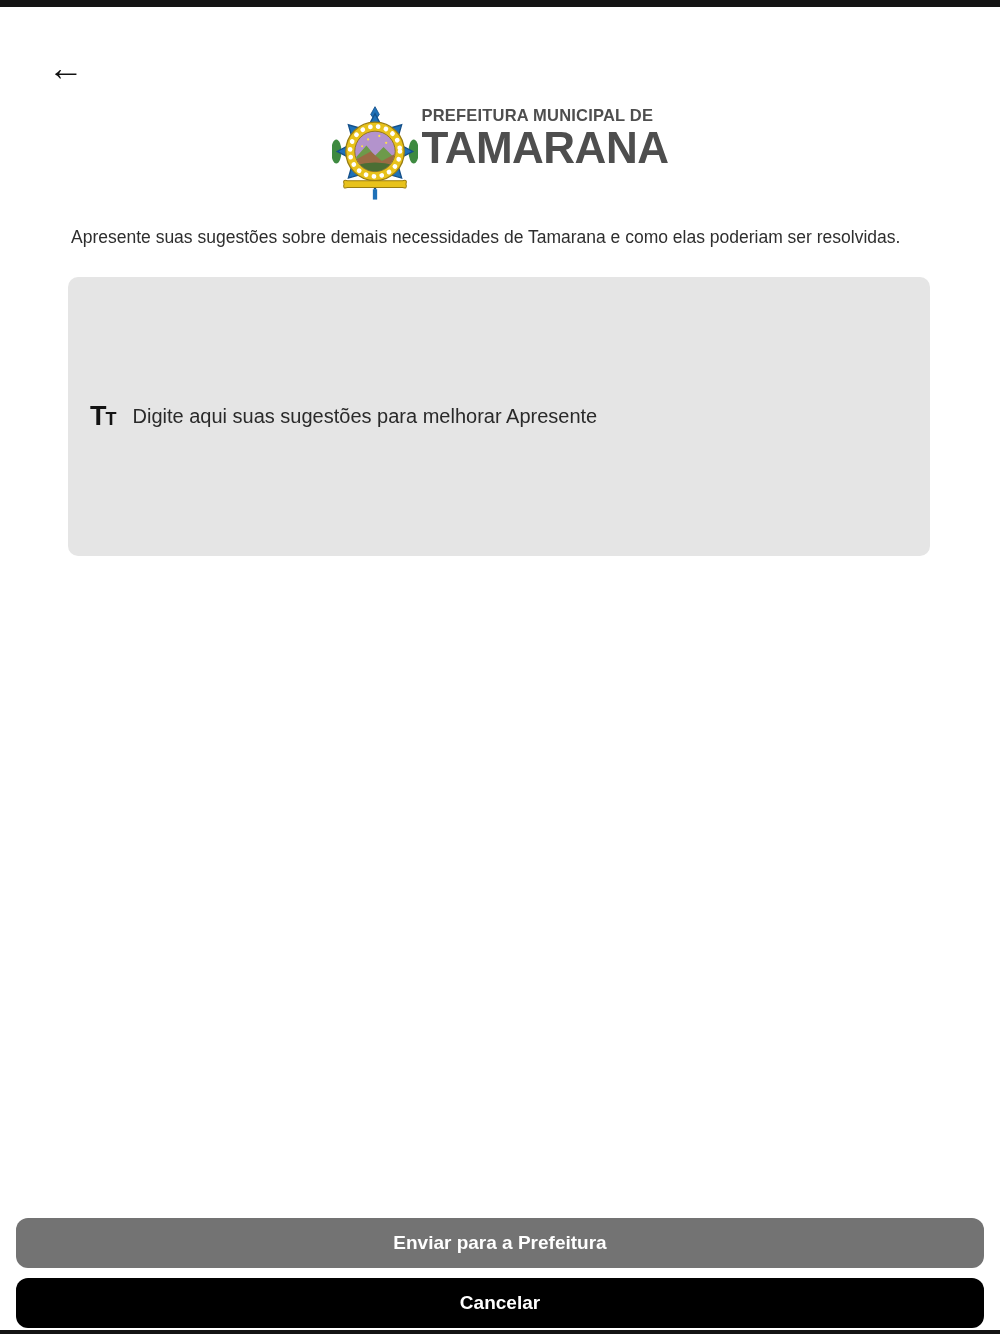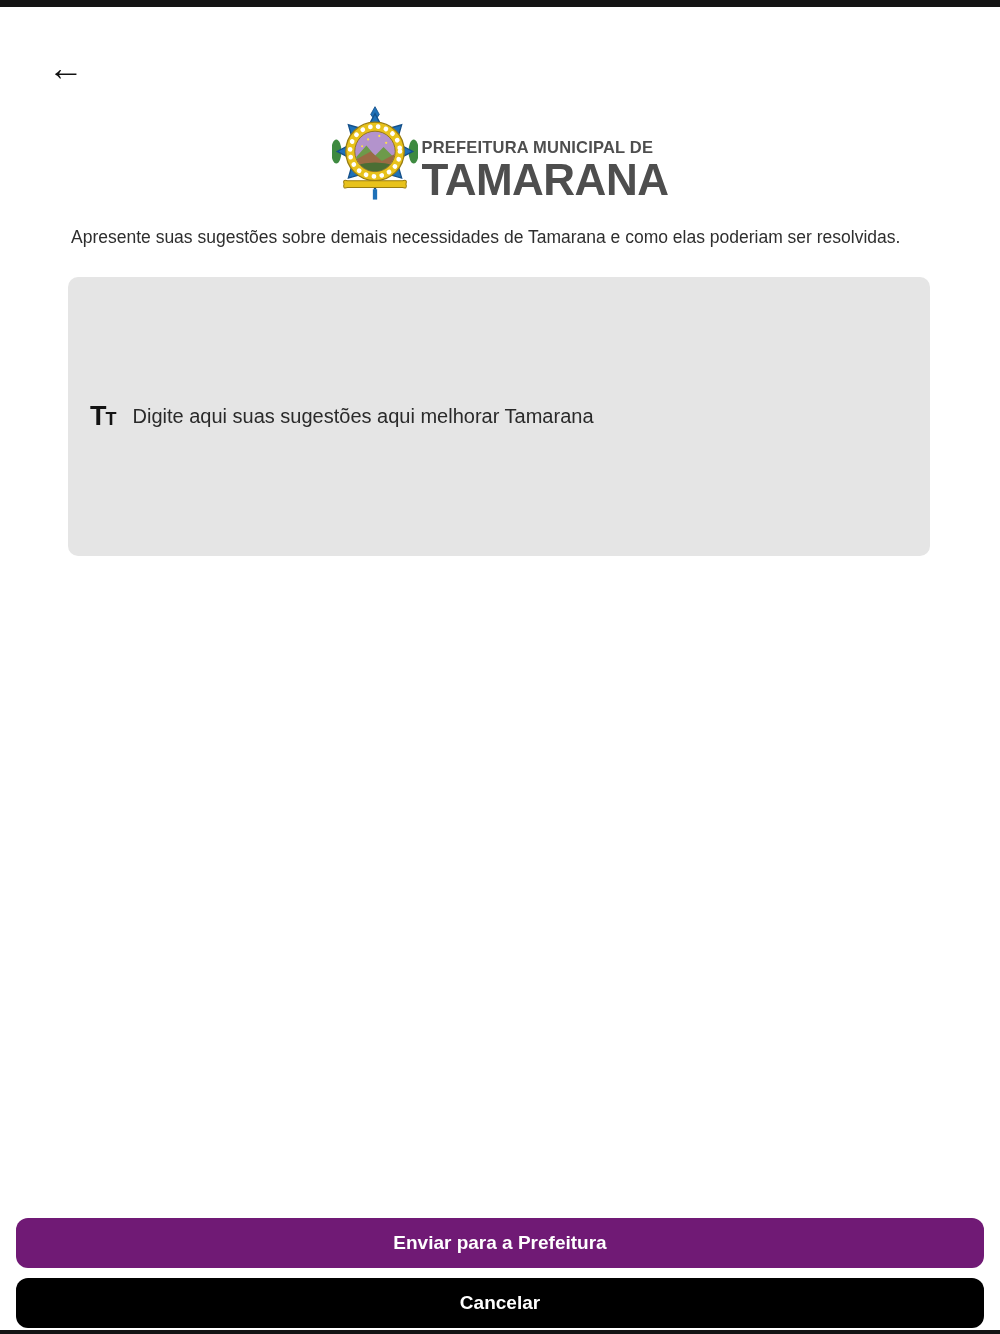--- a/index.html
+++ b/index.html
@@ -21,21 +21,21 @@
   }
   .back-btn {
     position: absolute; top: 48px; left: 46px;
     width: 40px; height: 40px;
     display: flex; align-items: center; justify-content: center;
     font-size: 36px; font-weight: 500; color: #111;
     cursor: pointer; line-height: 1; user-select: none;
   }
   .logo-row {
     position: absolute; top: 106px; left: 0; right: 0;
-    display: flex; justify-content: center; align-items: flex-end; gap: 4px;
+    display: flex; justify-content: center; align-items: flex-start; gap: 4px;
   }
   .crest { width: 86px; height: 96px; flex: 0 0 auto; }
   .logo-text { display: flex; flex-direction: column; justify-content: center; }
   .logo-line1 {
     font-size: 16.5px; font-weight: bold; color: #4e4e4e;
     letter-spacing: 0.2px; line-height: 1.1;
   }
   .logo-line2 {
     font-size: 44px; font-weight: bold; color: #4e4e4e;
     letter-spacing: -0.5px; line-height: 1.0; margin-top: 2px;
@@ -119,22 +119,22 @@
     </div>
   </div>
 
   <div class="instruction">Apresente suas sugestões sobre demais necessidades de Tamarana e como elas poderiam ser resolvidas.</div>
 
   <div class="textarea-box" style="background: rgb(229, 229, 229);">
     <span class="tt-icon">
       <span class="tt-big">T</span>
       <span class="tt-small">T</span>
     </span>
-    <span class="placeholder-text">Digite aqui suas sugestões aqui melhorar Tamarana</span>
+    <span class="placeholder-text">Digite aqui suas sugestões para melhorar Apresente</span>
   </div>
 
-  <button class="btn btn-submit" style="background: #701a75;">Enviar para a Prefeitura</button>
+  <button class="btn btn-submit" style="background: #737373;">Enviar para a Prefeitura</button>
 
   <button class="btn btn-cancel" style="background: #000000;">Cancelar</button>
 
   <div class="bottom-bar"></div>
 
 </div>
 
 </body></html>

